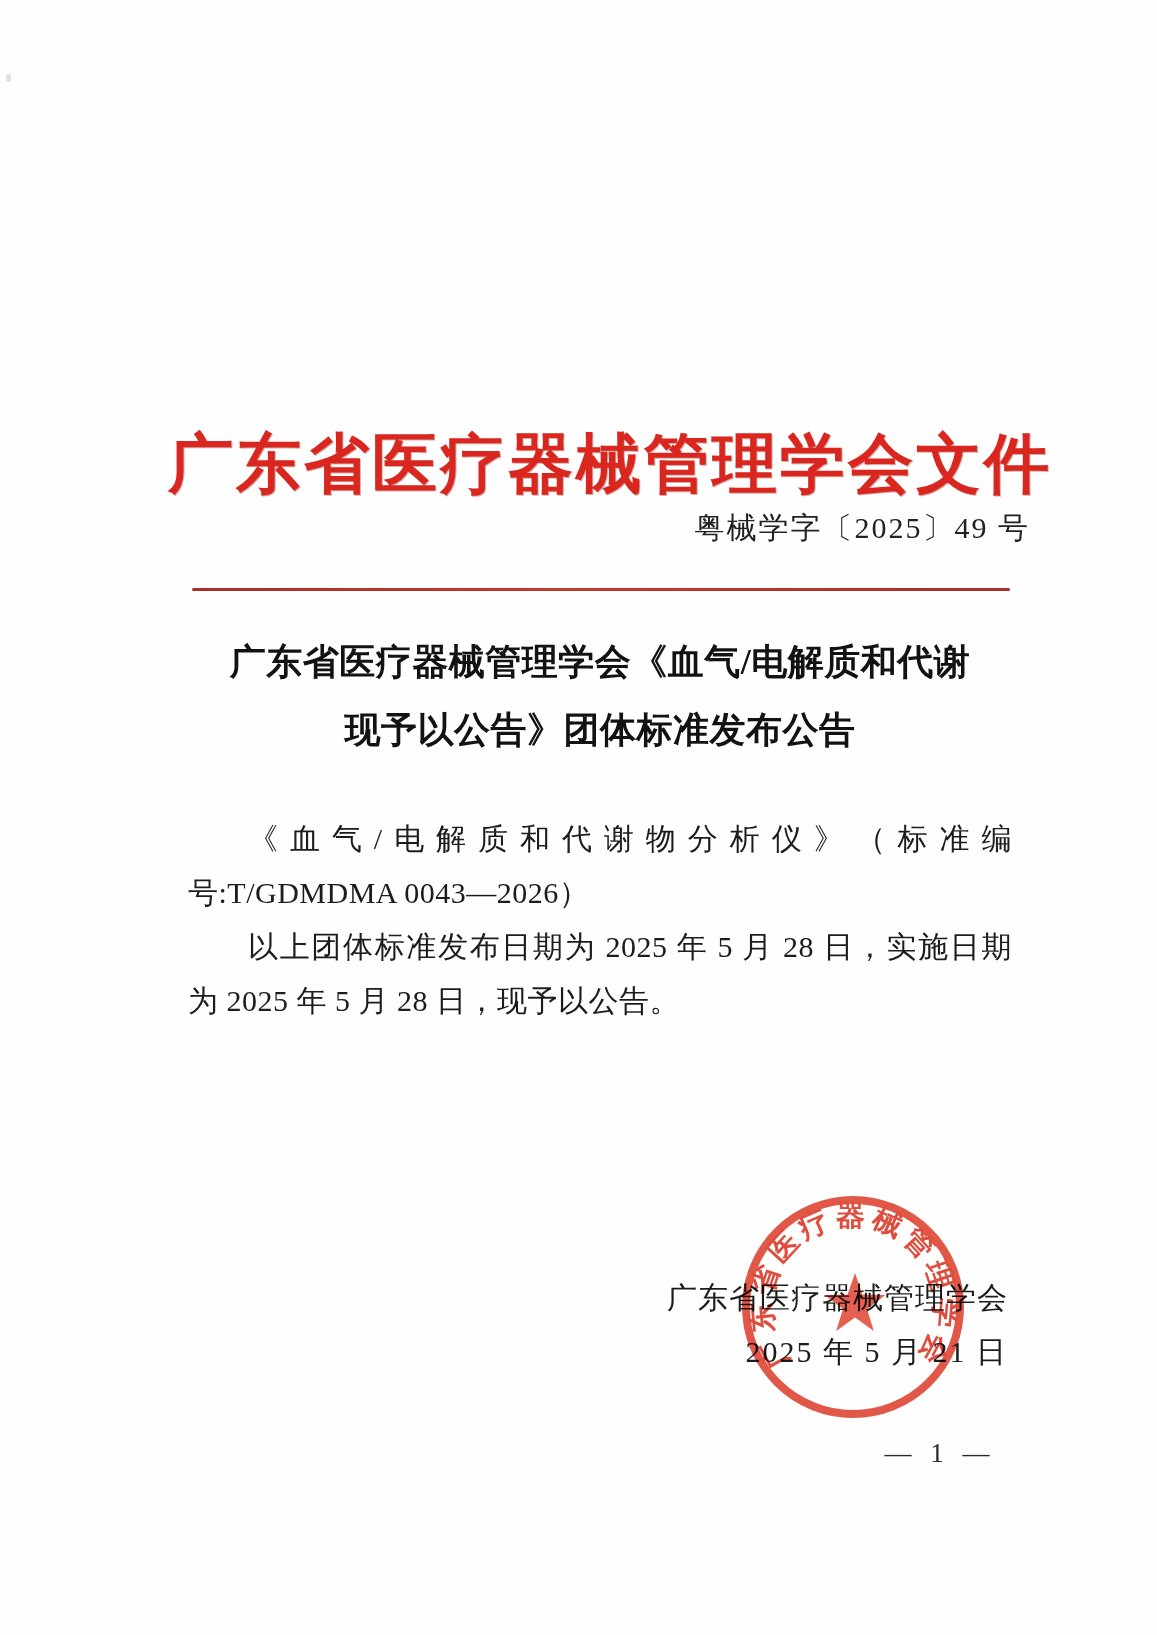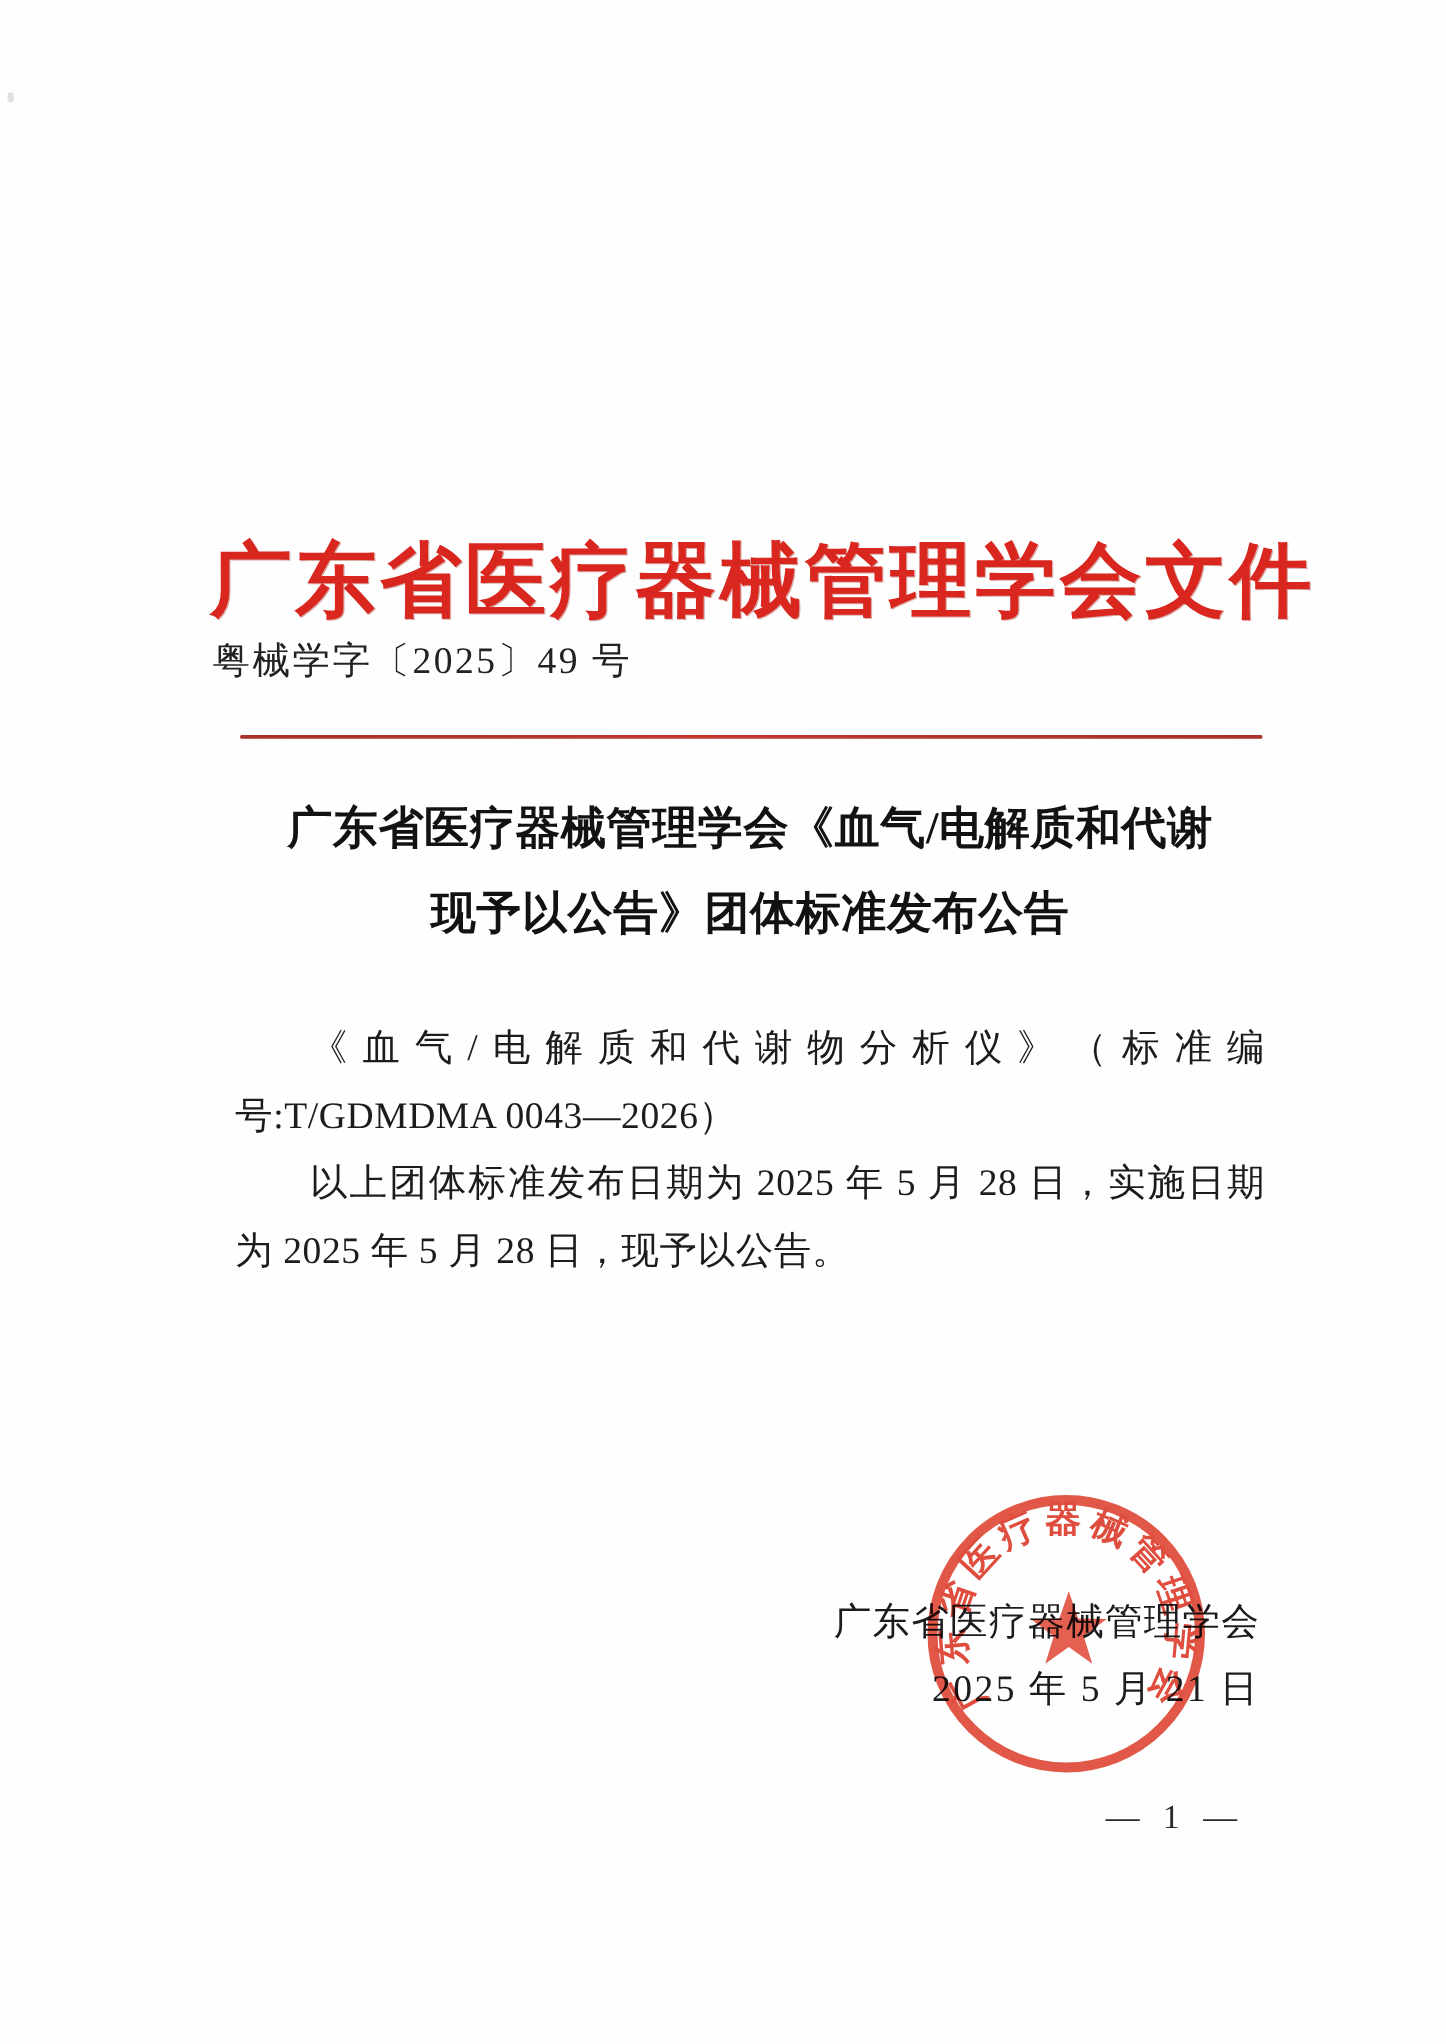--- a/index.html
+++ b/index.html
@@ -35,21 +35,21 @@
     letter-spacing: 3px;
     color: #d9261e;
     text-shadow: 1px 1px 0 rgba(150,20,10,.35);
     white-space: nowrap;
     margin-left: 20px;
   }
   .doc-number {
     position: absolute;
     left: 170px; top: 508px;
     width: 860px;
-    text-align: left;
+    text-align: right;
     font-size: 30px;
     letter-spacing: 2px;
     color: #222;
   }
   .red-rule {
     position: absolute;
     left: 192px; top: 588px;
     width: 818px;
     height: 3px;
     background: linear-gradient(90deg, #a83028, #c03a2e 45%, #a83028);

